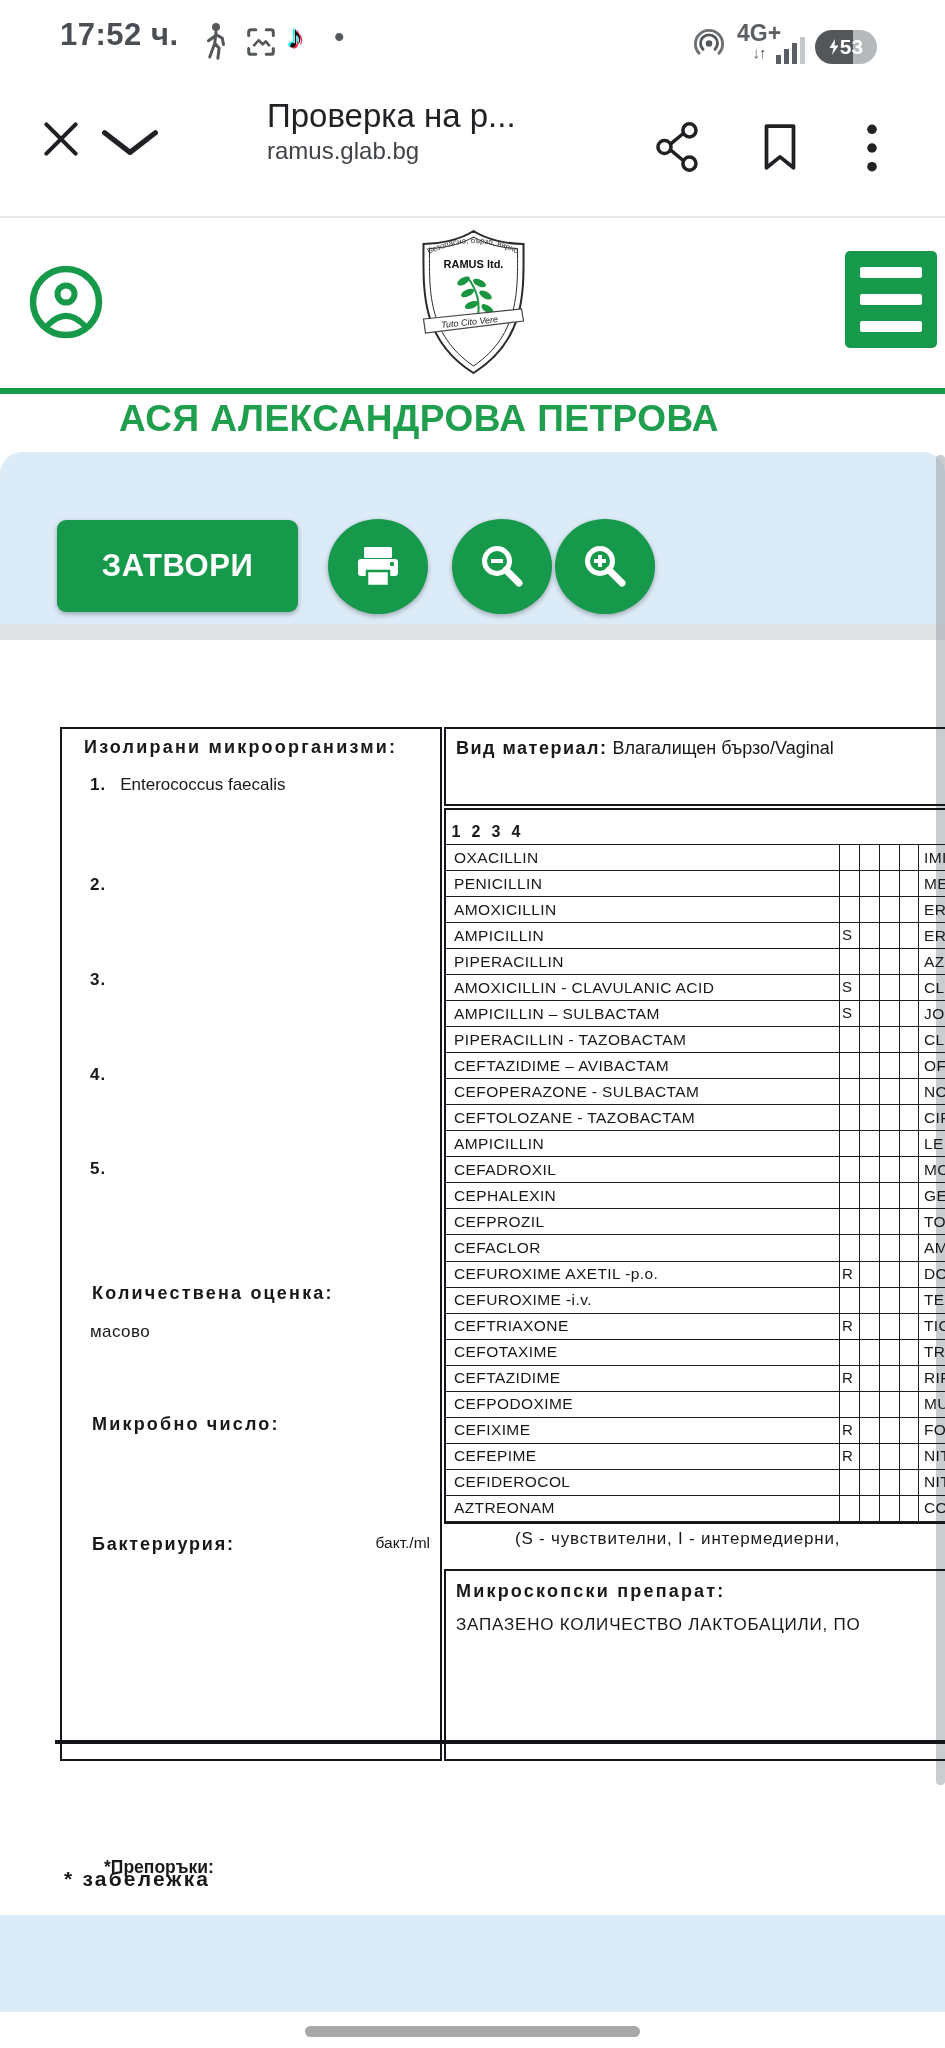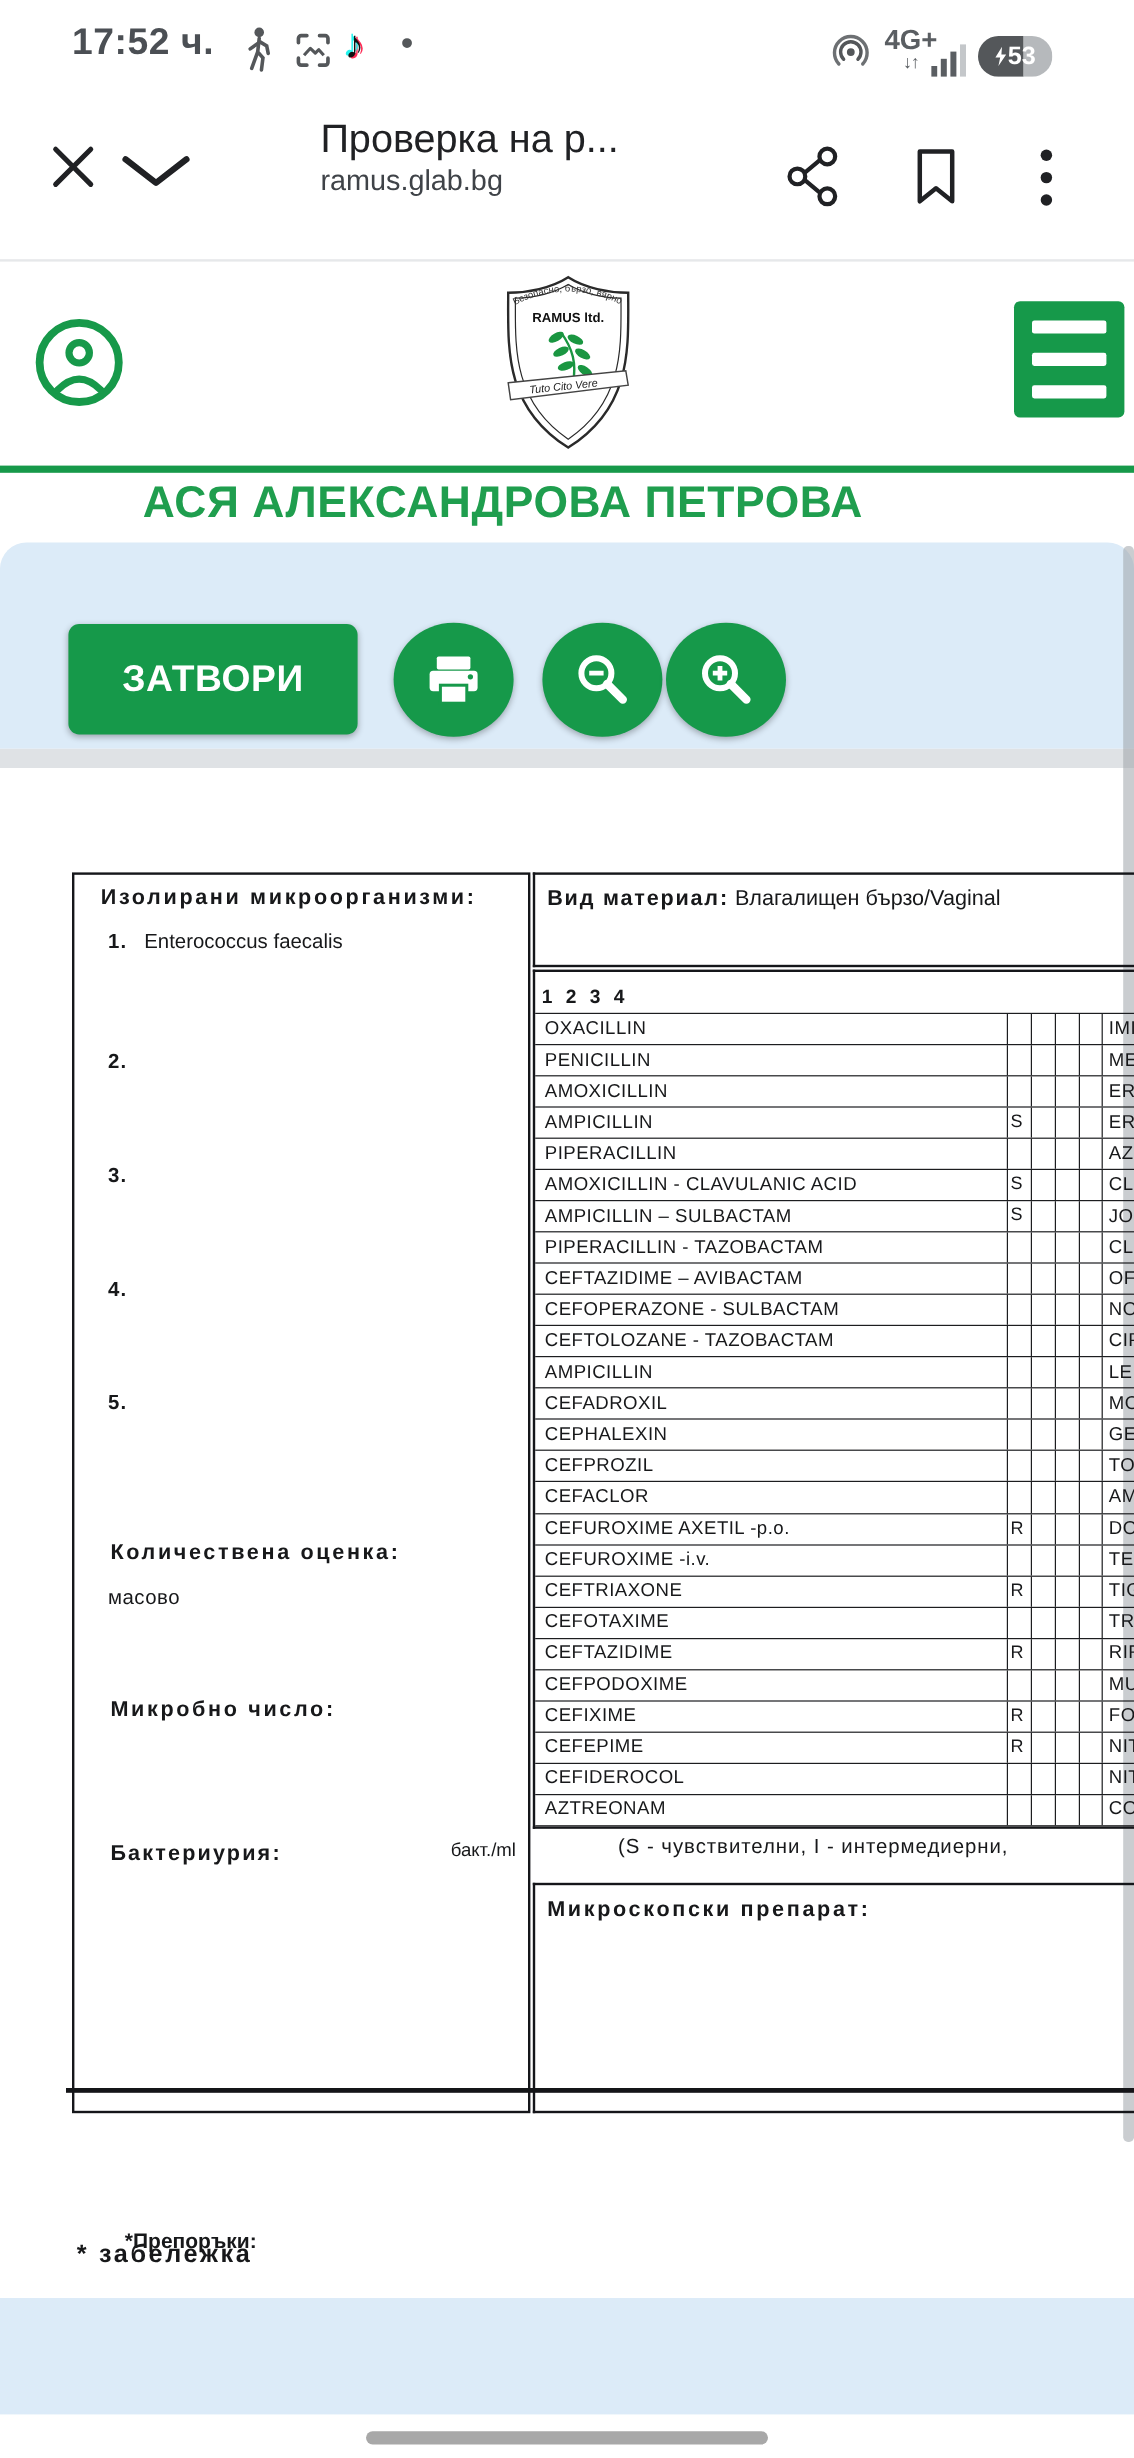--- a/index.html
+++ b/index.html
@@ -461,20 +461,21 @@
           <div class="cc c4"></div>
           <div class="nm2">CO</div>
         </div>
       </div>
   </div>
 
   <div id="legend" class="abs doc">(S - чувствителни, I - интермедиерни,</div>
 
   <div id="microbox" class="abs doc">
     <div class="abs bhead" style="left:10px;top:10px">Микроскопски препарат:</div>
+    <div class="abs" style="left:10px;top:44px;font-size:17px;letter-spacing:.8px;white-space:nowrap">ЗАПАЗЕНО КОЛИЧЕСТВО ЛАКТОБАЦИЛИ, ПО</div>
   </div>
 
   <div id="thickline" class="abs"></div>
   <div id="note" class="abs doc">* забележка</div>
   <div id="recs" class="abs doc">*Препоръки:</div>
 
   <div id="bottomblue" class="abs"></div>
   <div id="gesturepill" class="abs"></div>
 </div>
 

